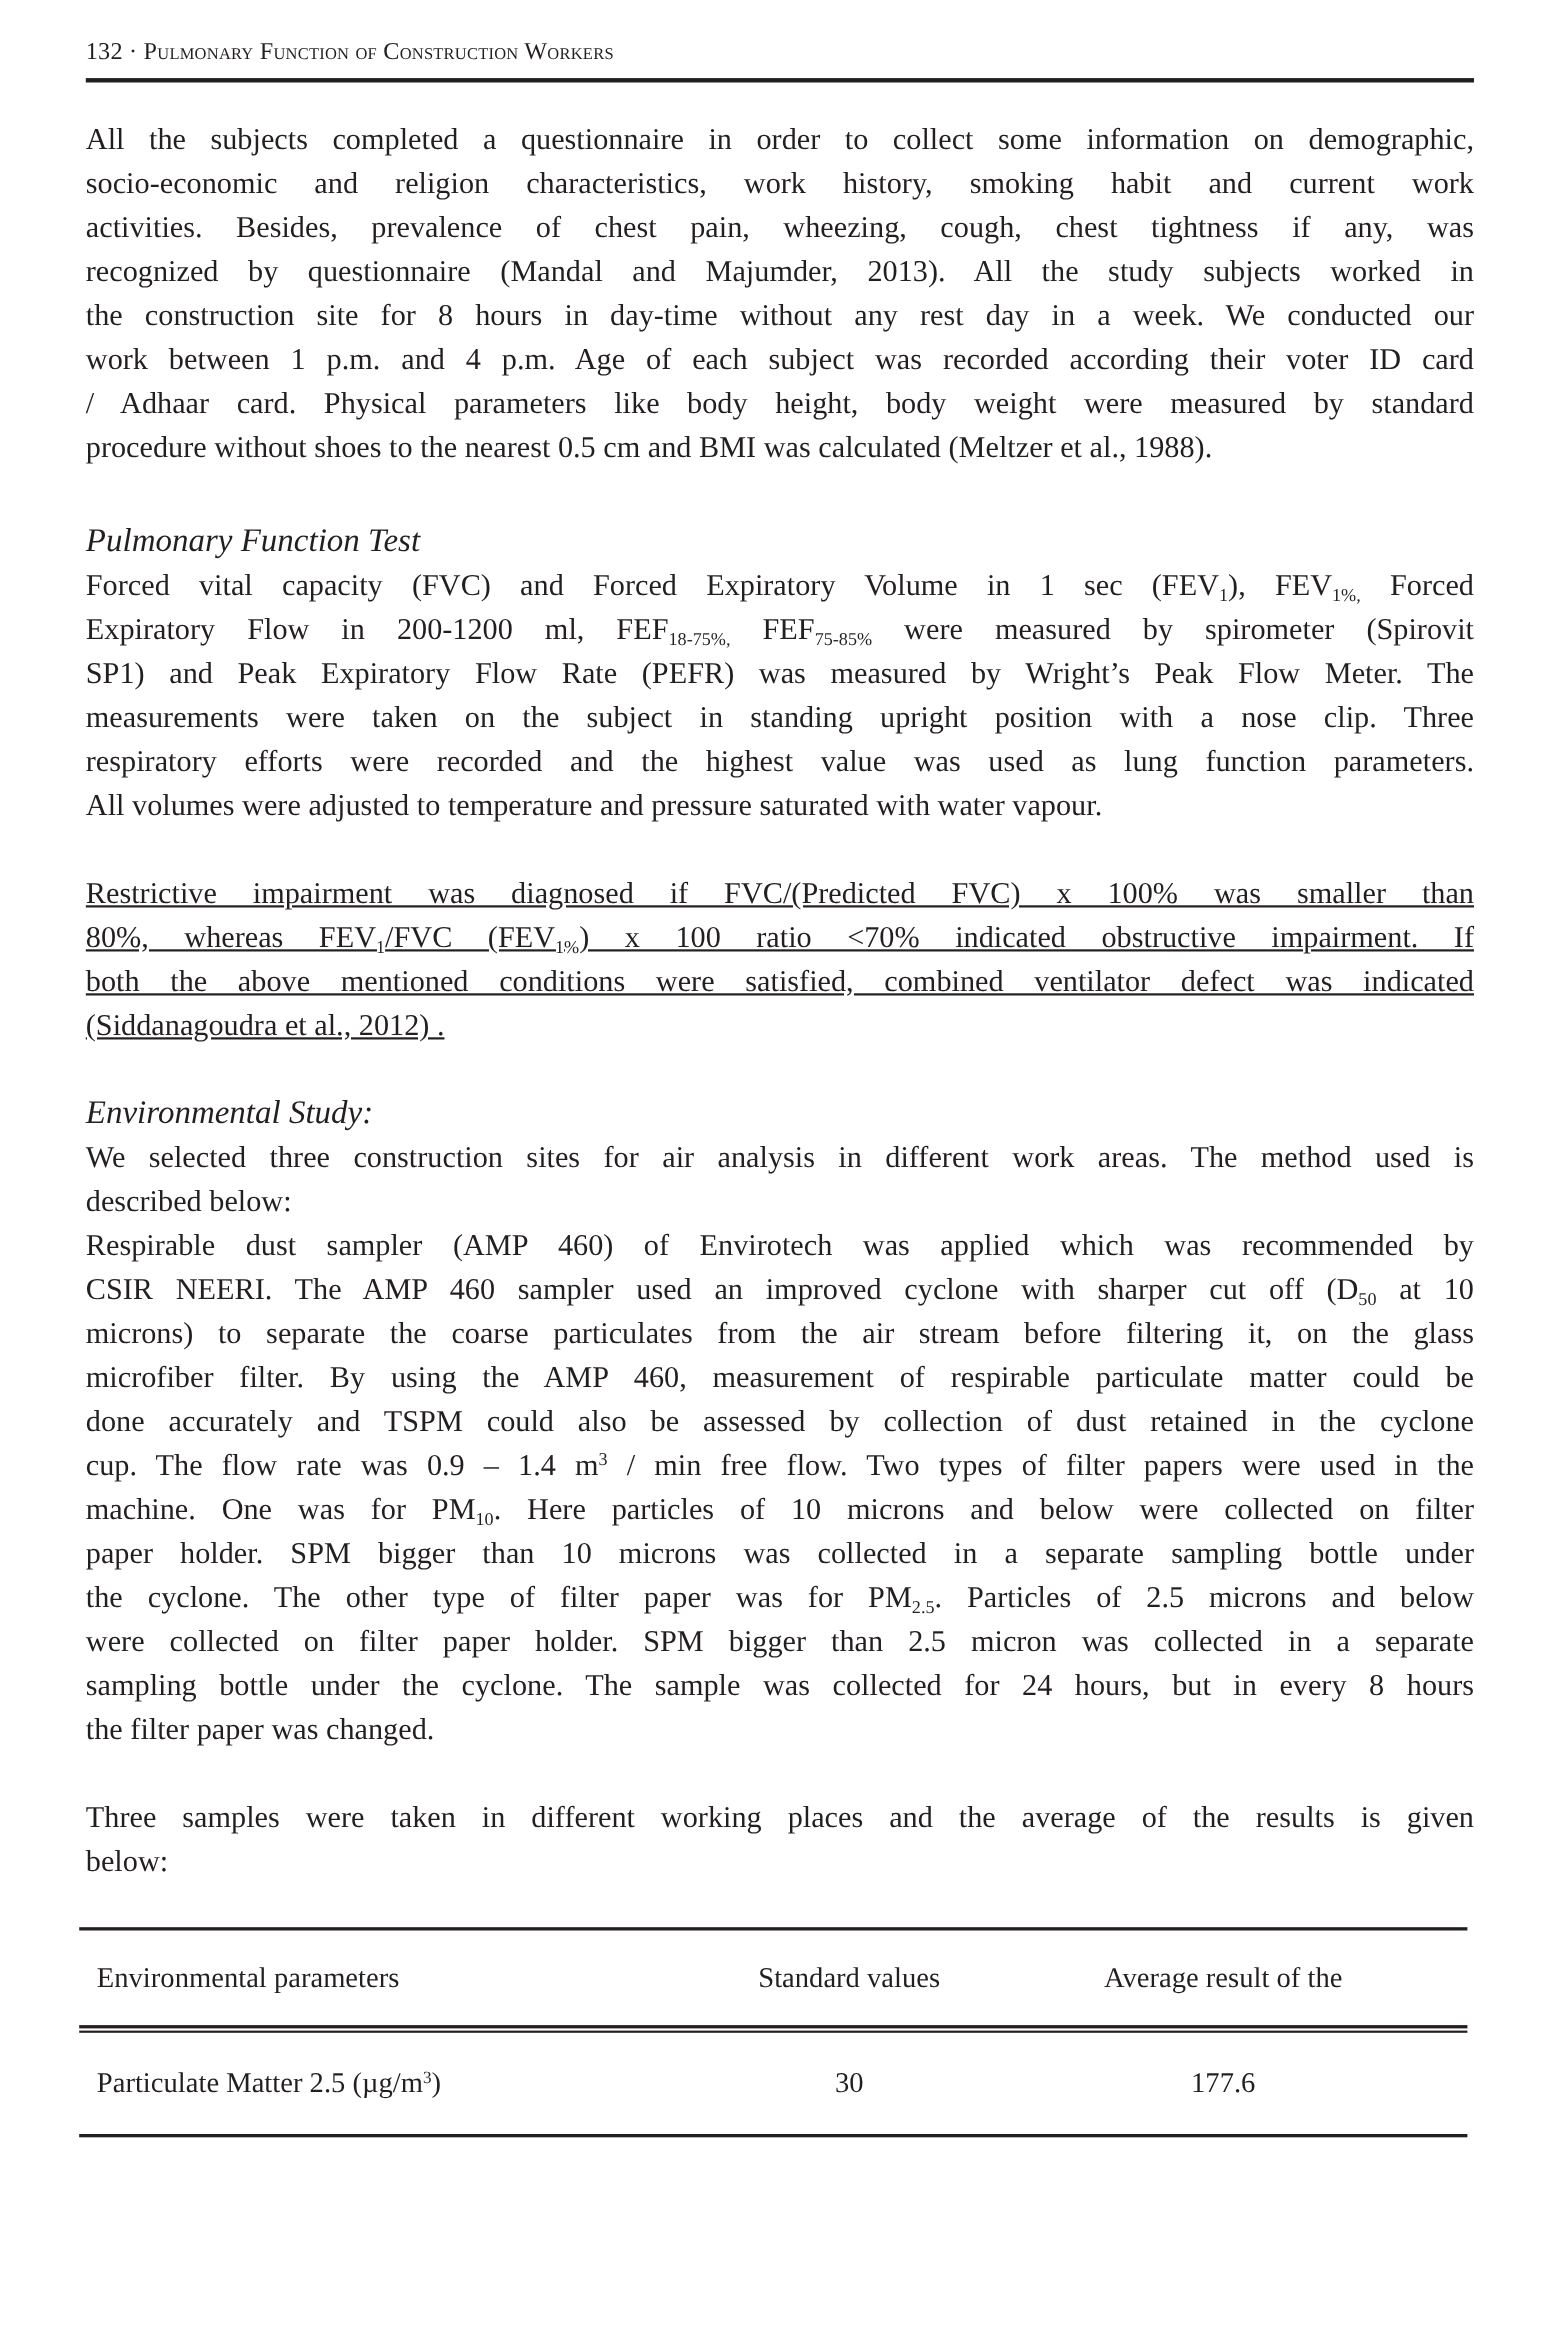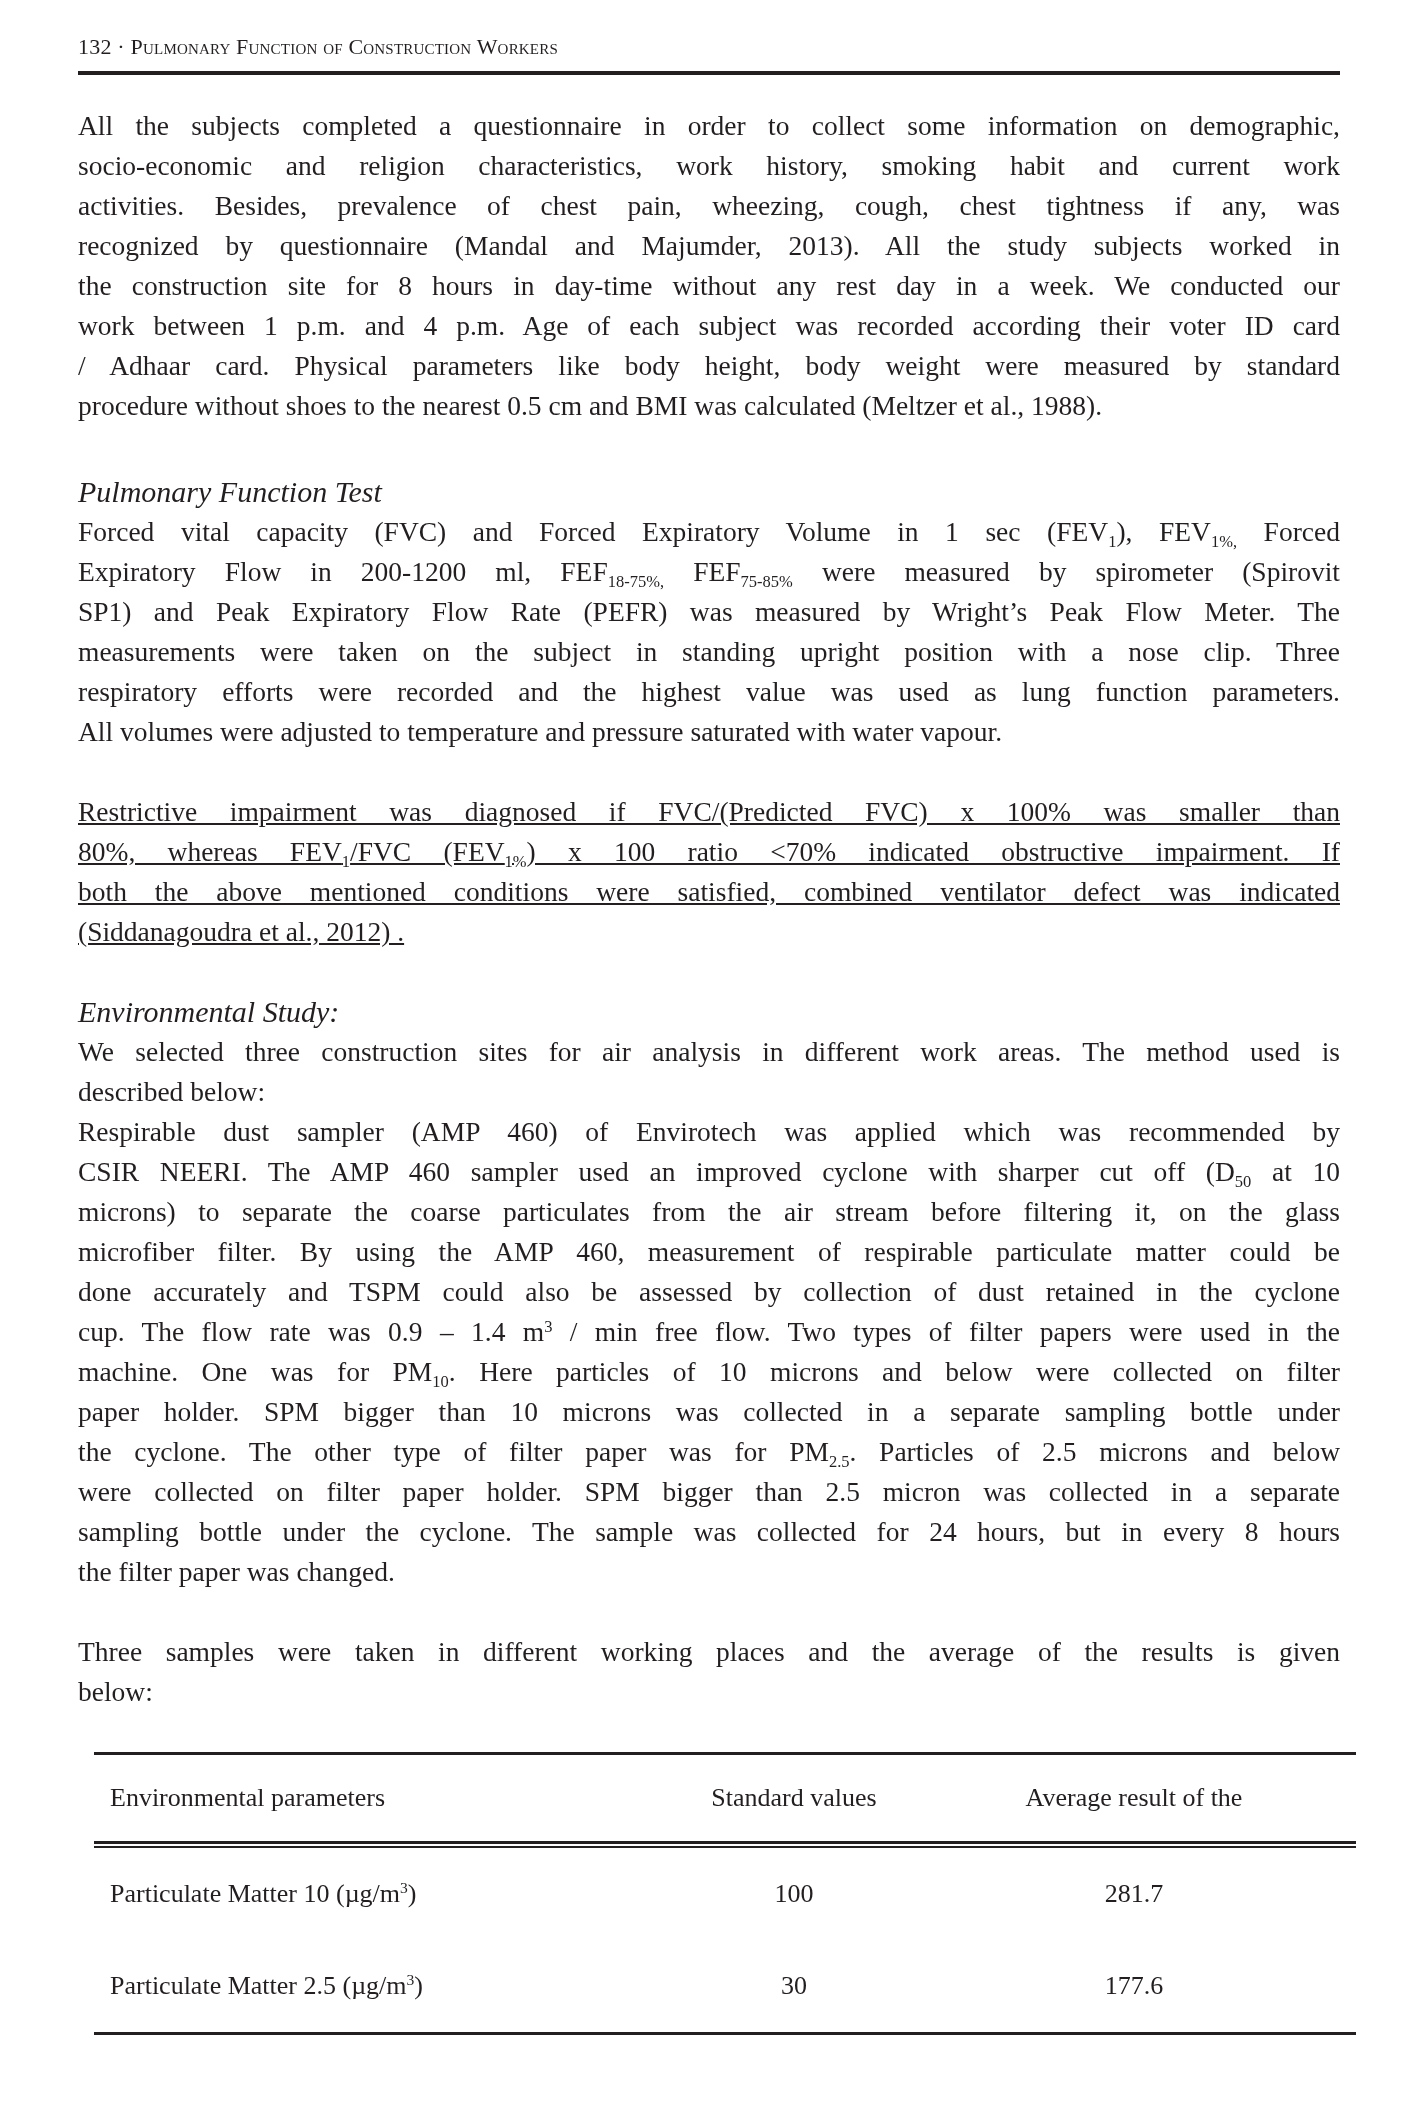--- a/index.html
+++ b/index.html
@@ -8,21 +8,21 @@
   .running-head { position: absolute; left: 78px; top: 34px; font-size: 22px; letter-spacing: 0.2px; }
   .running-head .sc { font-variant: small-caps; }
   .head-rule { position: absolute; left: 78px; width: 1262px; top: 71px; height: 4px; background: #231f20; }
   .para { position: absolute; left: 78px; width: 1262px; font-size: 27.5px; line-height: 40px;
           text-align: justify; margin: 0; }
   .para .line { display: block; text-align: justify; text-align-last: justify; white-space: nowrap; }
   .para .line.last { text-align-last: left; }
   .heading { position: absolute; left: 78px; font-size: 30px; font-style: italic; line-height: 40px; }
   sub { font-size: 60%; vertical-align: -0.35em; line-height: 0; }
   sup { font-size: 60%; vertical-align: 0.55em; line-height: 0; }
-  .tbl { position: absolute; left: 94px; width: 1262px; top: 1752px; }
+  .tbl { position: absolute; left: 72px; width: 1262px; top: 1752px; }
   .rule-thick { height: 3px; background: #231f20; }
   .rule-double { height: 7px; border-top: 3px solid #231f20; border-bottom: 2px solid #231f20; box-sizing: border-box; }
   .trow { display: flex; align-items: center; font-size: 26px; }
   .trow.header { height: 86px; }
   .trow.body { height: 92px; }
   .c1 { width: 560px; padding-left: 16px; box-sizing: border-box; }
   .c2 { width: 260px; text-align: center; margin-left: 10px; }
   .c3 { width: 420px; text-align: center; margin-left: 0px; line-height: 36px; }
 </style>
 </head>
@@ -90,23 +90,18 @@
   <div class="rule-thick"></div>
   <div class="trow header">
     <div class="c1">Environmental parameters</div>
     <div class="c2">Standard values</div>
     <div class="c3">
       <div>Average result of the</div>
     </div>
   </div>
   <div class="rule-double"></div>
   <div class="trow body">
-    <div class="c1"><span>Particulate Matter 10 (µg/m</span><sup>3</sup><span>)</span></div>
-    <div class="c2">100</div>
-    <div class="c3">281.7</div>
-  </div>
-  <div class="trow body">
     <div class="c1"><span>Particulate Matter 2.5 (µg/m</span><sup>3</sup><span>)</span></div>
     <div class="c2">30</div>
     <div class="c3">177.6</div>
   </div>
   <div class="rule-thick"></div>
 </div>
 
 </body></html>

